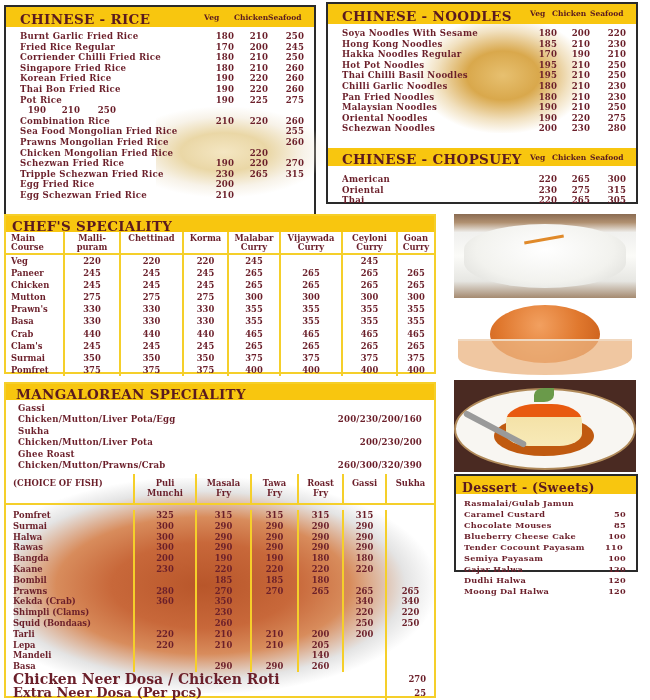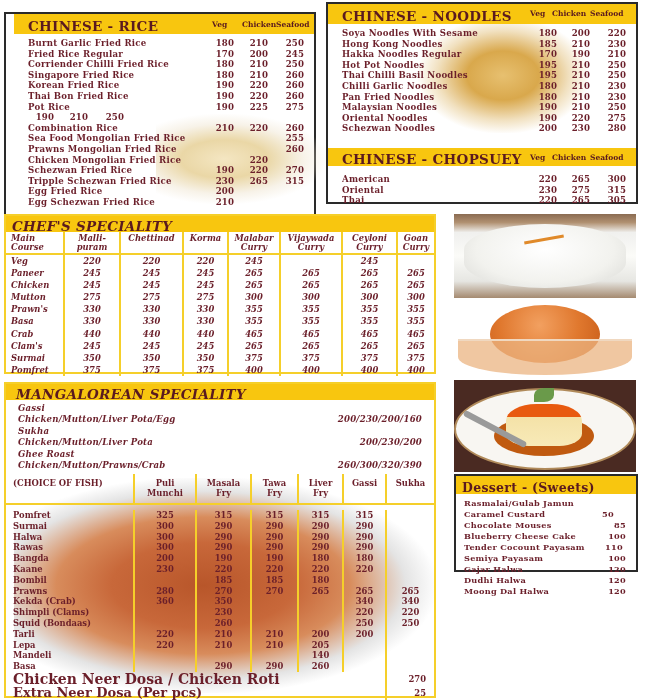--- a/index.html
+++ b/index.html
@@ -1,21 +1,21 @@
 <!DOCTYPE html>
 <html><head>
 <meta charset="utf-8">
 <style>
   * { box-sizing: border-box; margin: 0; padding: 0; }
   html, body { width: 650px; height: 700px; background: #ffffff; overflow: hidden; }
   body { position: relative; font-family: "DejaVu Serif", serif; color: #6b1f2a; }
 
   .box { position: absolute; background: #ffffff; }
   .box.dark { border: 2px solid #2a2a2a; }
-  .box.gold { border: 2px solid #f5cf2a; font-style: italic; }
+  .box.gold { border: 2px solid #f5cf2a; }
 
   .hdr { background: #f8c60f; color: #5a1a1f; font-weight: bold; position: relative; }
   .hdr .title { font-size: 13.5px; letter-spacing: 0.3px; }
   .hdr .cols { position: absolute; top: 5px; font-size: 7.5px; font-weight: bold; display: flex; }
 
   .price-list { font-size: 8.6px; font-weight: bold; letter-spacing: 0.25px; }
   .price-row { display: flex; height: 10.6px; line-height: 10.6px; white-space: nowrap; }
   .price-row .name { flex: 1; overflow: hidden; }
   .price-row .p { text-align: center; }
 
@@ -43,21 +43,21 @@
   .fish td { height: 10.8px; line-height: 10.8px; text-align: center; padding: 0; }
   .fish .c0 { text-align: left; padding-left: 7px; }
   .fish col { border-right: 2px solid #f5cf2a; }
   .fish thead tr { border-bottom: 2px solid #f5cf2a; }
 
   .photo { position: absolute; left: 454px; width: 182px; overflow: hidden; }
 </style>
 </head>
 <body>
 
-<div class="box dark" style="left:4px; top:12px; width:312px; height:236px;padding-left:8px;">
+<div class="box dark" style="left:4px; top:5px; width:312px; height:236px;">
   <div class="food-rice" style="left:150px; top:100px;"></div>
   <div class="hdr" style="height:20px; padding:2px 0 0 14px;">
     <span class="title">CHINESE - RICE</span>
     <div class="cols" style="left:198px; top:6px;">
       <span style="width:26px;">Veg</span>
       <span style="width:38px; padding-left:4px;">Chicken</span>
       <span style="width:40px;">Seafood</span>
     </div>
   </div>
   <div class="price-list" id="rice-list" style="position:relative; padding:4px 0 0 14px;">
@@ -477,21 +477,21 @@
         </th>
         <th class="">
           <div>Masala</div>
           <div>Fry</div>
         </th>
         <th class="">
           <div>Tawa</div>
           <div>Fry</div>
         </th>
         <th class="">
-          <div>Liver</div>
+          <div>Roast</div>
           <div>Fry</div>
         </th>
         <th class="">
           <div>Gassi</div>
           <div></div>
         </th>
         <th class="">
           <div>Sukha</div>
           <div></div>
         </th>
@@ -667,21 +667,21 @@
   <div class="hdr" style="height:18px; padding:1px 0 0 6px;">
     <span class="title" style="font-size:12.5px;">Dessert - (Sweets)</span>
   </div>
   <div class="price-list" id="dessert-list" style="padding:4px 10px 0 8px; font-size:8.2px;">
       <div class="price-row" style="height:11px; line-height:11px;">
         <span class="name">Rasmalai/Gulab Jamun</span>
         <span style="width:24px; text-align:right;"></span>
       </div>
       <div class="price-row" style="height:11px; line-height:11px;">
         <span class="name">Caramel Custard</span>
-        <span style="width:24px; text-align:left;">50</span>
+        <span style="width:24px; text-align:right;">50</span>
       </div>
       <div class="price-row" style="height:11px; line-height:11px;">
         <span class="name">Chocolate Mouses</span>
         <span style="width:24px; text-align:right;">85</span>
       </div>
       <div class="price-row" style="height:11px; line-height:11px;">
         <span class="name">Blueberry Cheese Cake</span>
         <span style="width:24px; text-align:right;">100</span>
       </div>
       <div class="price-row" style="height:11px; line-height:11px;">

